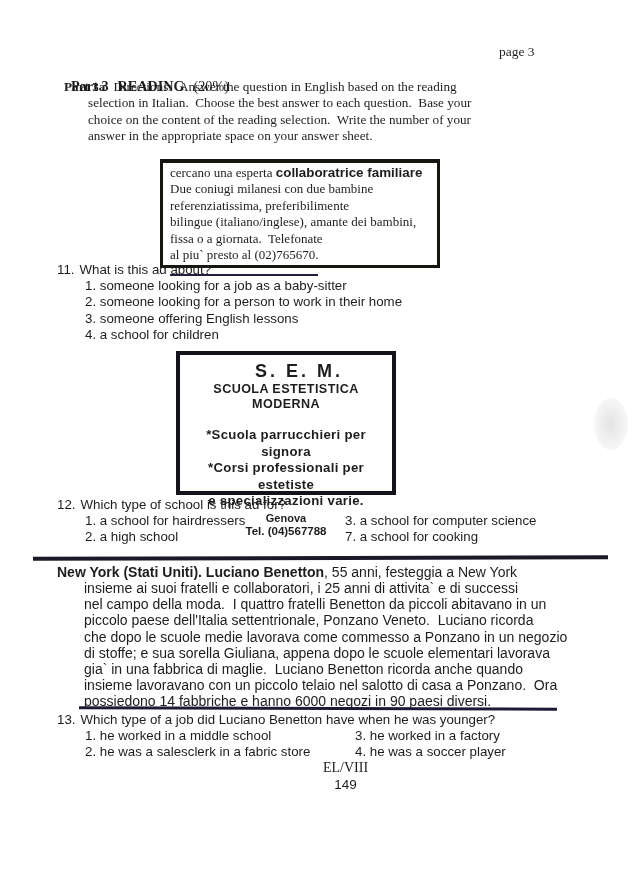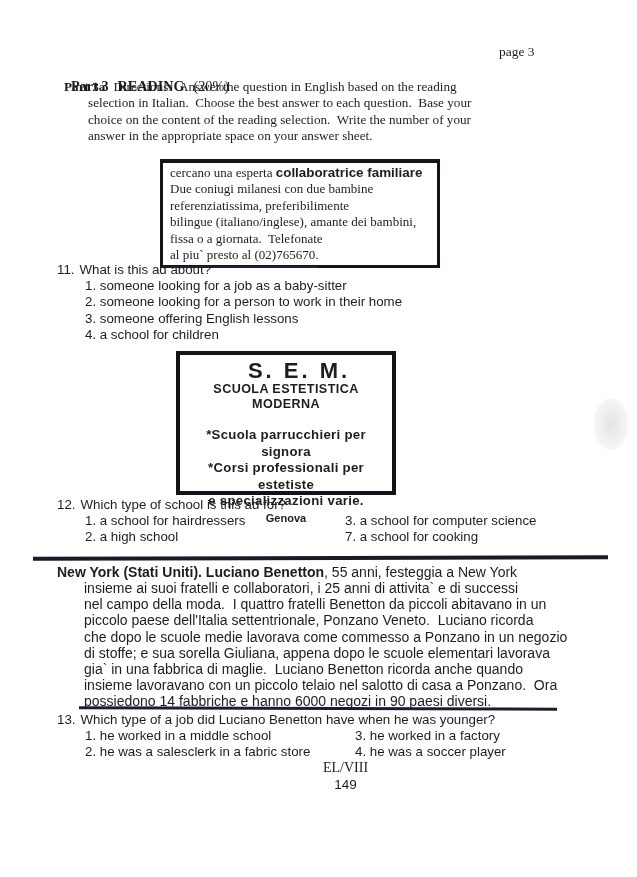--- a/index.html
+++ b/index.html
@@ -25,42 +25,42 @@
   .u-word{}
 
   
   #ad1-box{
     left:160px;top:159px;width:263px;
     border:3px solid #18140f;border-top-width:4px;
     padding:2px 4px 2px 7px;
     font-size:13px;line-height:16.4px;
   }
   #ad1-box .boldins{font-family:"Liberation Sans",sans-serif;font-weight:bold;font-size:13.4px;}
-  #ad1-box .uline{border-bottom:2px solid #20203e;padding-bottom:4px;}
+  #ad1-box .uline{border-bottom:2px solid #20203e;padding-bottom:12px;}
 
   
   .question{font-size:13.3px;line-height:16.2px;}
   #q11{left:57px;top:262px;}
   .q-head .qnum{display:inline-block;margin-right:5px;}
   .q-options{margin-left:28px;}
   .q-grid{margin-left:28px;display:grid;}
   #q12{left:57px;top:497px;}
   #q12 .q-grid{grid-template-columns:260px auto;}
   #q13{left:57px;top:712px;}
   #q13 .q-grid{grid-template-columns:270px auto;}
 
   
   #ad2-box{
     left:176px;top:351px;width:212px;height:131px;
     border:4px solid #14121a;
     text-align:center;
     font-weight:bold;
     padding-top:5px;
   }
-  #ad2-title{font-size:22px;letter-spacing:3px;line-height:22px;padding-left:26px;}
+  #ad2-title{font-size:18px;letter-spacing:3px;line-height:22px;padding-left:26px;}
   #ad2-subtitle{font-size:12.6px;letter-spacing:0.4px;line-height:14px;transform:scaleY(1.05);}
   #ad2-line1{margin-top:17px;}
   .ad2-line{font-size:13.2px;line-height:16.5px;letter-spacing:0.3px;}
   #ad2-city{font-size:11px;line-height:13px;margin-top:2px;}
   #ad2-phone{font-size:11.5px;line-height:13px;}
 
   
   #section-rule{left:33px;top:556px;width:575px;height:3.5px;background:#191927;transform:rotate(-0.15deg);}
 
   
@@ -112,20 +112,21 @@
   </div>
 </div>
 
 <div class="abs" id="ad2-box">
   <div id="ad2-title">S. E. M.</div>
   <div id="ad2-subtitle">SCUOLA ESTETISTICA MODERNA</div>
   <div class="ad2-line" id="ad2-line1">*Scuola parrucchieri per signora</div>
   <div class="ad2-line">*Corsi professionali per estetiste</div>
   <div class="ad2-line">e specializzazioni varie.</div>
   <div id="ad2-city">Genova</div>
+  <div id="ad2-phone">Tel. (04)567788</div>
 </div>
 
 <div class="abs question" id="q12">
   <div class="q-head pre"><span class="qnum">12.</span><span>Which type of school is this ad for?</span></div>
   <div class="q-grid">
     <div class="pre">1. a school for hairdressers</div>
     <div class="pre">3. a school for computer science</div>
     <div class="pre">2. a high school</div>
     <div class="pre">7. a school for cooking</div>
   </div>

